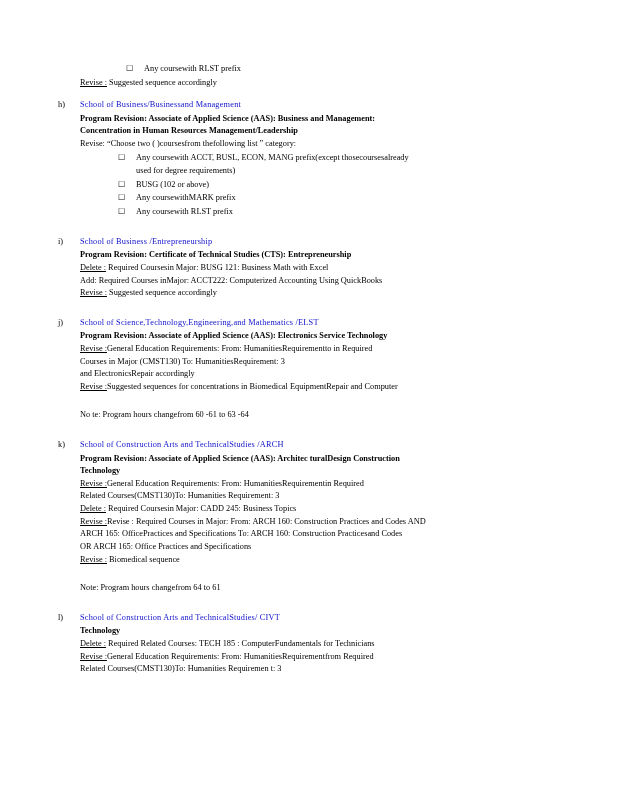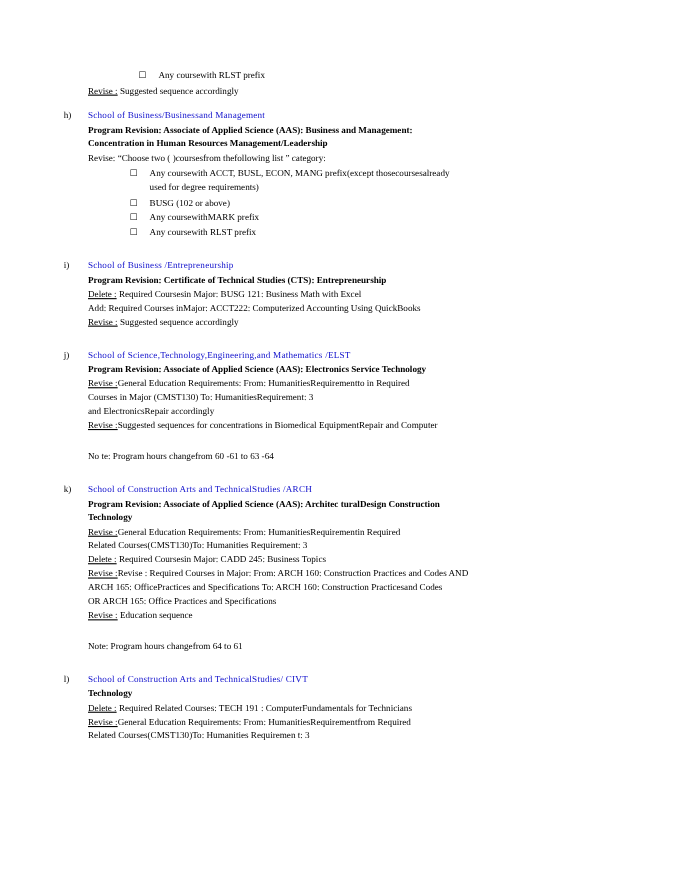--- a/index.html
+++ b/index.html
@@ -183,32 +183,32 @@
       <div class="body">
         <span class="heading-link">School   of  Construction           Arts    and    TechnicalStudies               /ARCH</span>
         <span class="line bold">Program    Revision:   Associate   of  Applied   Science   (AAS):  Architec  turalDesign   Construction</span>
         <span class="line bold">Technology</span>
         <span class="line"><span class="u">Revise :</span><span>General   Education    Requirements:    From: HumanitiesRequirementin            Required</span></span>
         <span class="line">Related   Courses(CMST130)To:       Humanities     Requirement:       3</span>
         <span class="line"><span class="u">Delete :</span><span>  Required   Coursesin   Major:    CADD  245:  Business  Topics</span></span>
         <span class="line"><span class="u">Revise :</span><span>Revise : Required   Courses   in Major:  From:  ARCH  160:  Construction     Practices   and  Codes   AND</span></span>
         <span class="line">ARCH  165:  OfficePractices      and  Specifications    To: ARCH  160:  Construction      Practicesand      Codes</span>
         <span class="line">OR ARCH  165:  Office  Practices   and  Specifications</span>
-        <span class="line"><span class="u">Revise :</span><span> Education   sequence</span></span>
+        <span class="line"><span class="u">Revise :</span><span> Biomedical   sequence</span></span>
         <span class="note">Note:  Program   hours   changefrom      64  to  61</span>
       </div>
     </div>
 
     <div class="spacer"></div>
 
     <div class="item">
       <span class="marker plain">l)</span>
       <div class="body">
         <span class="heading-link">School     of  Construction          Arts      and    TechnicalStudies/               CIVT</span>
         <span class="line bold">Technology</span>
-        <span class="line"><span class="u">Delete :</span><span> Required   Related   Courses:   TECH  191  : ComputerFundamentals            for  Technicians</span></span>
+        <span class="line"><span class="u">Delete :</span><span> Required   Related   Courses:   TECH  185  : ComputerFundamentals            for  Technicians</span></span>
         <span class="line"><span class="u">Revise :</span><span>General   Education    Requirements:    From: HumanitiesRequirementfrom             Required</span></span>
         <span class="line">Related   Courses(CMST130)To:       Humanities     Requiremen         t: 3</span>
       </div>
     </div>
 
   </div>
 </div>
 
 </body></html>

